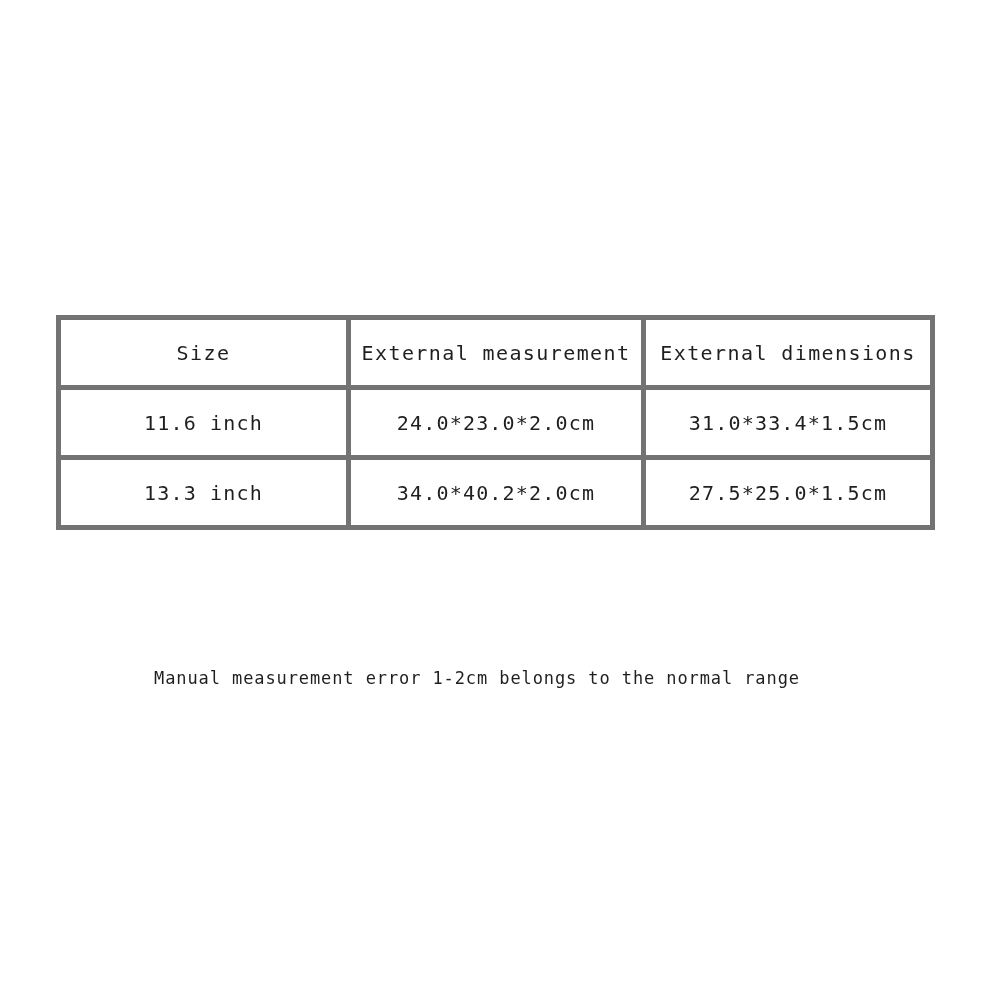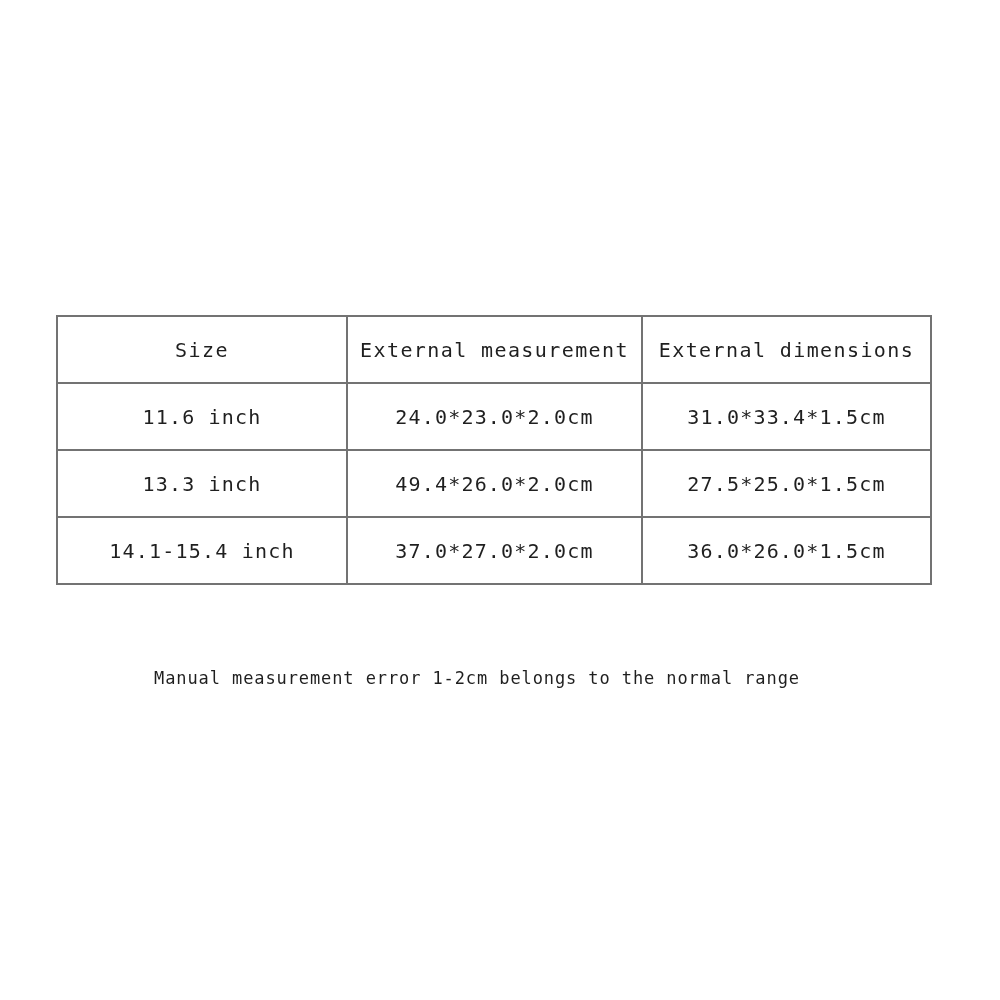--- a/index.html
+++ b/index.html
@@ -28,21 +28,21 @@
     top: 315px;
     width: 874px;
     border-collapse: collapse;
     table-layout: fixed;
   }
   .size-table col.c1 { width: 290px; }
   .size-table col.c2 { width: 295px; }
   .size-table col.c3 { width: 289px; }
   .size-table th,
   .size-table td {
-    border: 2px solid #737373;
+    border: 5px solid #737373;
     text-align: center;
     vertical-align: middle;
     height: 65px;
     font-weight: normal;
     font-size: 20px;
     letter-spacing: 1.2px;
     color: #1f1f1f;
     padding: 0 4px;
   }
   .size-table thead th {
@@ -79,26 +79,21 @@
       </tr>
     </thead>
     <tbody>
       <tr>
         <td>11.6 inch</td>
         <td>24.0*23.0*2.0cm</td>
         <td>31.0*33.4*1.5cm</td>
       </tr>
       <tr>
         <td>13.3 inch</td>
-        <td>49.4*26.0*2.0cm</td>
+        <td>34.0*40.2*2.0cm</td>
         <td>27.5*25.0*1.5cm</td>
-      </tr>
-      <tr>
-        <td>14.1-15.4 inch</td>
-        <td>37.0*27.0*2.0cm</td>
-        <td>36.0*26.0*1.5cm</td>
       </tr>
     </tbody>
   </table>
 
   <div class="note">Manual measurement error 1-2cm belongs to the normal range</div>
 
 </div>
 
 </body></html>

